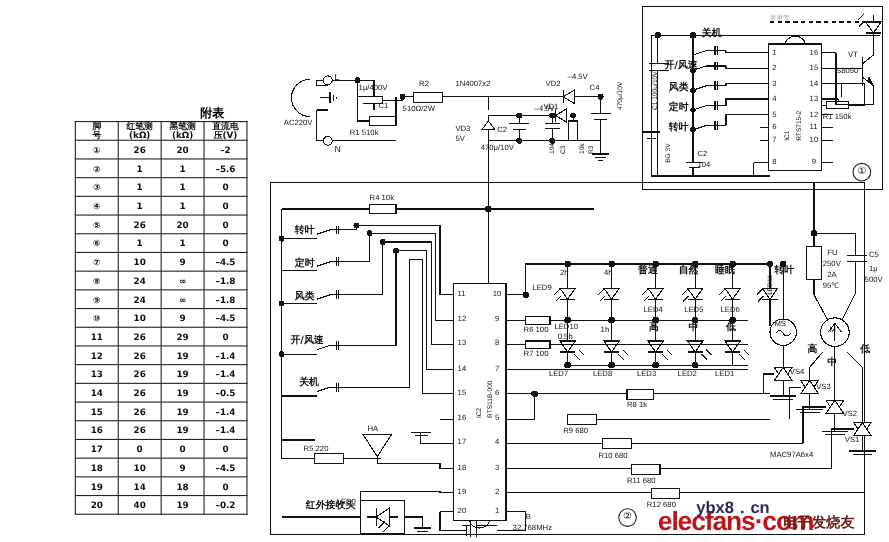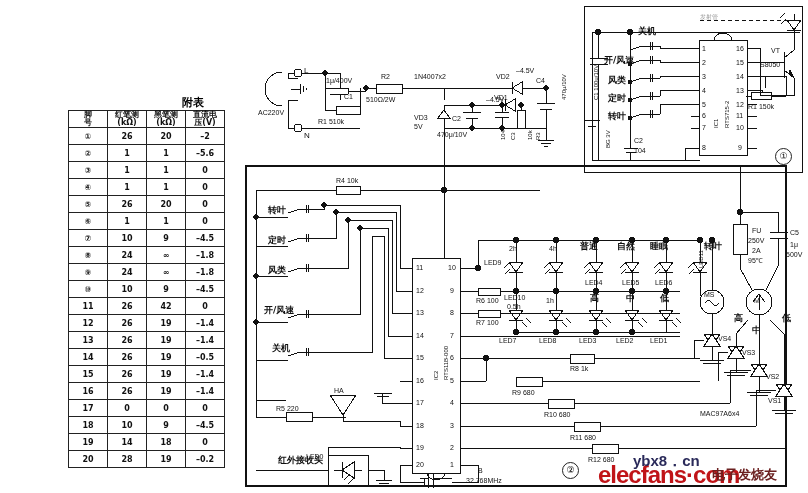--- a/index.html
+++ b/index.html
@@ -455,21 +455,21 @@
         </tr>
         <tr>
           <td class="pin">⑩</td>
           <td>10</td>
           <td>9</td>
           <td>–4.5</td>
         </tr>
         <tr>
           <td class="pin">11</td>
           <td>26</td>
-          <td>42</td>
+          <td>29</td>
           <td>0</td>
         </tr>
         <tr>
           <td class="pin">12</td>
           <td>26</td>
           <td>19</td>
           <td>–1.4</td>
         </tr>
         <tr>
           <td class="pin">13</td>
@@ -508,21 +508,21 @@
           <td>–4.5</td>
         </tr>
         <tr>
           <td class="pin">19</td>
           <td>14</td>
           <td>18</td>
           <td>0</td>
         </tr>
         <tr>
           <td class="pin">20</td>
-          <td>28</td>
+          <td>40</td>
           <td>19</td>
           <td>–0.2</td>
         </tr>
       </tbody>
   </table>
 
   <div class="lbl sm" style="left:258px;top:108px;">AC220V</div>
   <div class="lbl" style="left:304px;top:66px;">L</div>
   <div class="lbl" style="left:304px;top:131px;">N</div>
   <div class="lbl sm" style="left:326px;top:76px;">1μ/400V</div>

